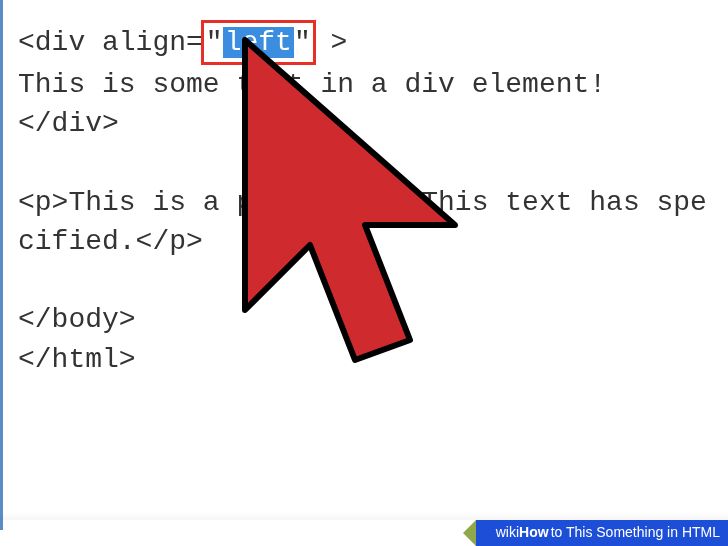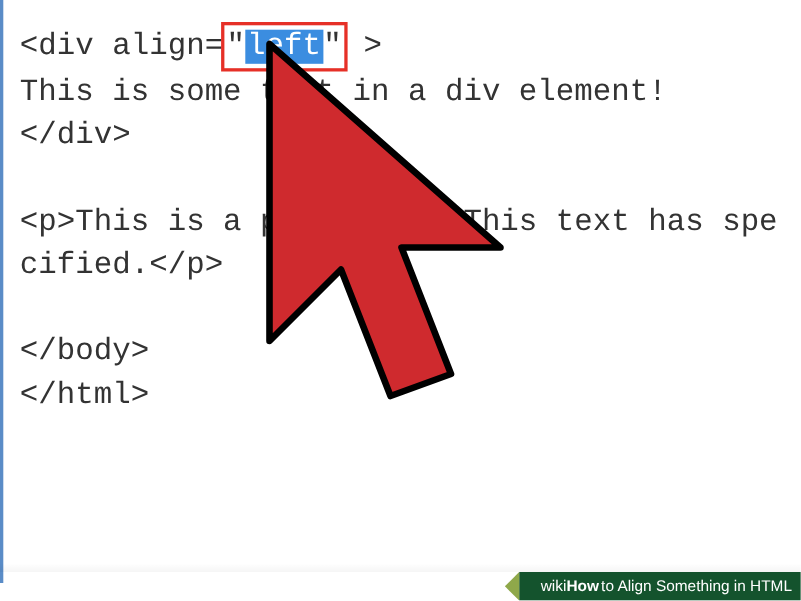--- a/index.html
+++ b/index.html
@@ -55,21 +55,21 @@
       position: absolute;
       bottom: 0;
       right: 0;
       height: 26px;
       display: flex;
       align-items: stretch;
       font-family: Arial, Helvetica, sans-serif;
       font-size: 14px;
     }
     .footer-wiki {
-      background: #14532d;
+      background: #1d4ed8;
       color: #ffffff;
       padding: 4px 8px 4px 20px;
       display: flex;
       align-items: center;
       position: relative;
     }
     .footer-wiki::before {
       content: "";
       position: absolute;
       left: -13px;
@@ -109,15 +109,15 @@
     <path d="M 20 10 L 20 280 L 85 215 L 130 330 L 185 310 L 140 195 L 230 195 Z" fill="#cf2a2e" stroke="#000000" stroke-width="6" stroke-linejoin="round"></path>
   </svg>
 </div>
 
 <div class="bottom-shadow"></div>
 
 <div class="footer-bar">
   <div class="footer-wiki">
     <span class="wiki-brand">wiki</span>
       <span class="wiki-how">How</span>
-      <span class="wiki-title"> to Align Something in HTML</span>
+      <span class="wiki-title"> to This Something in HTML</span>
   </div>
 </div>
 
 </body></html>

